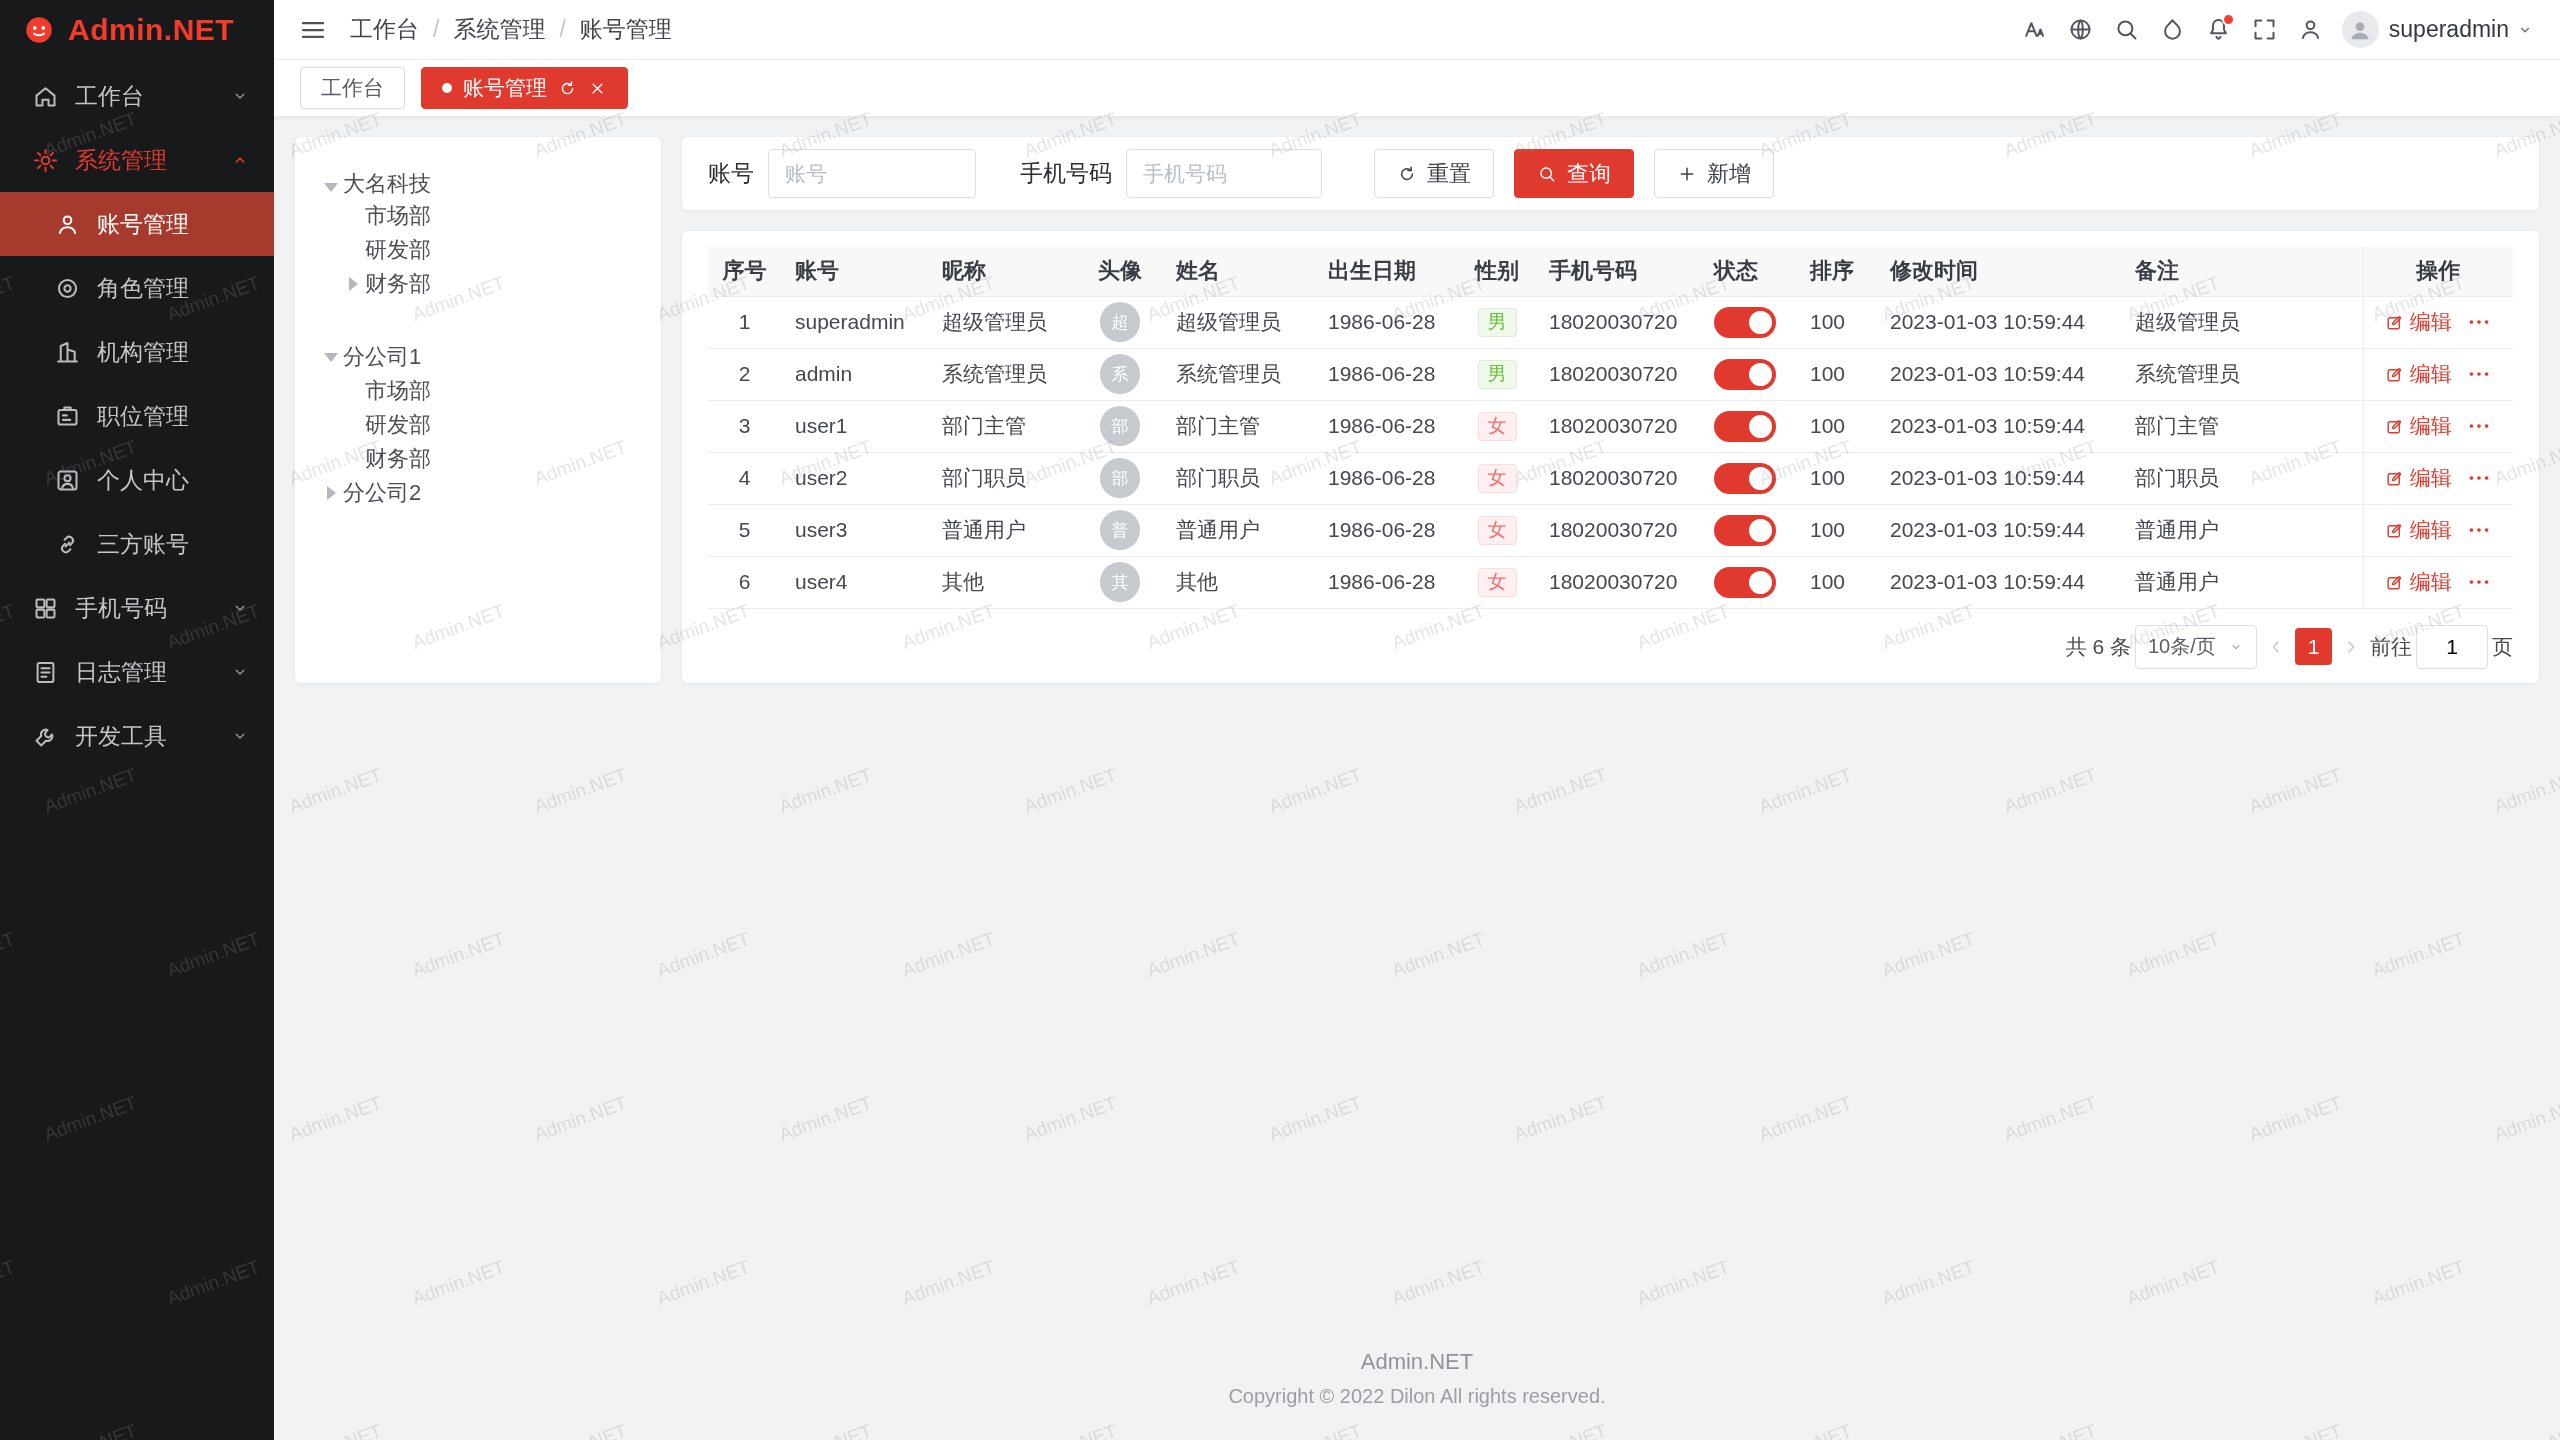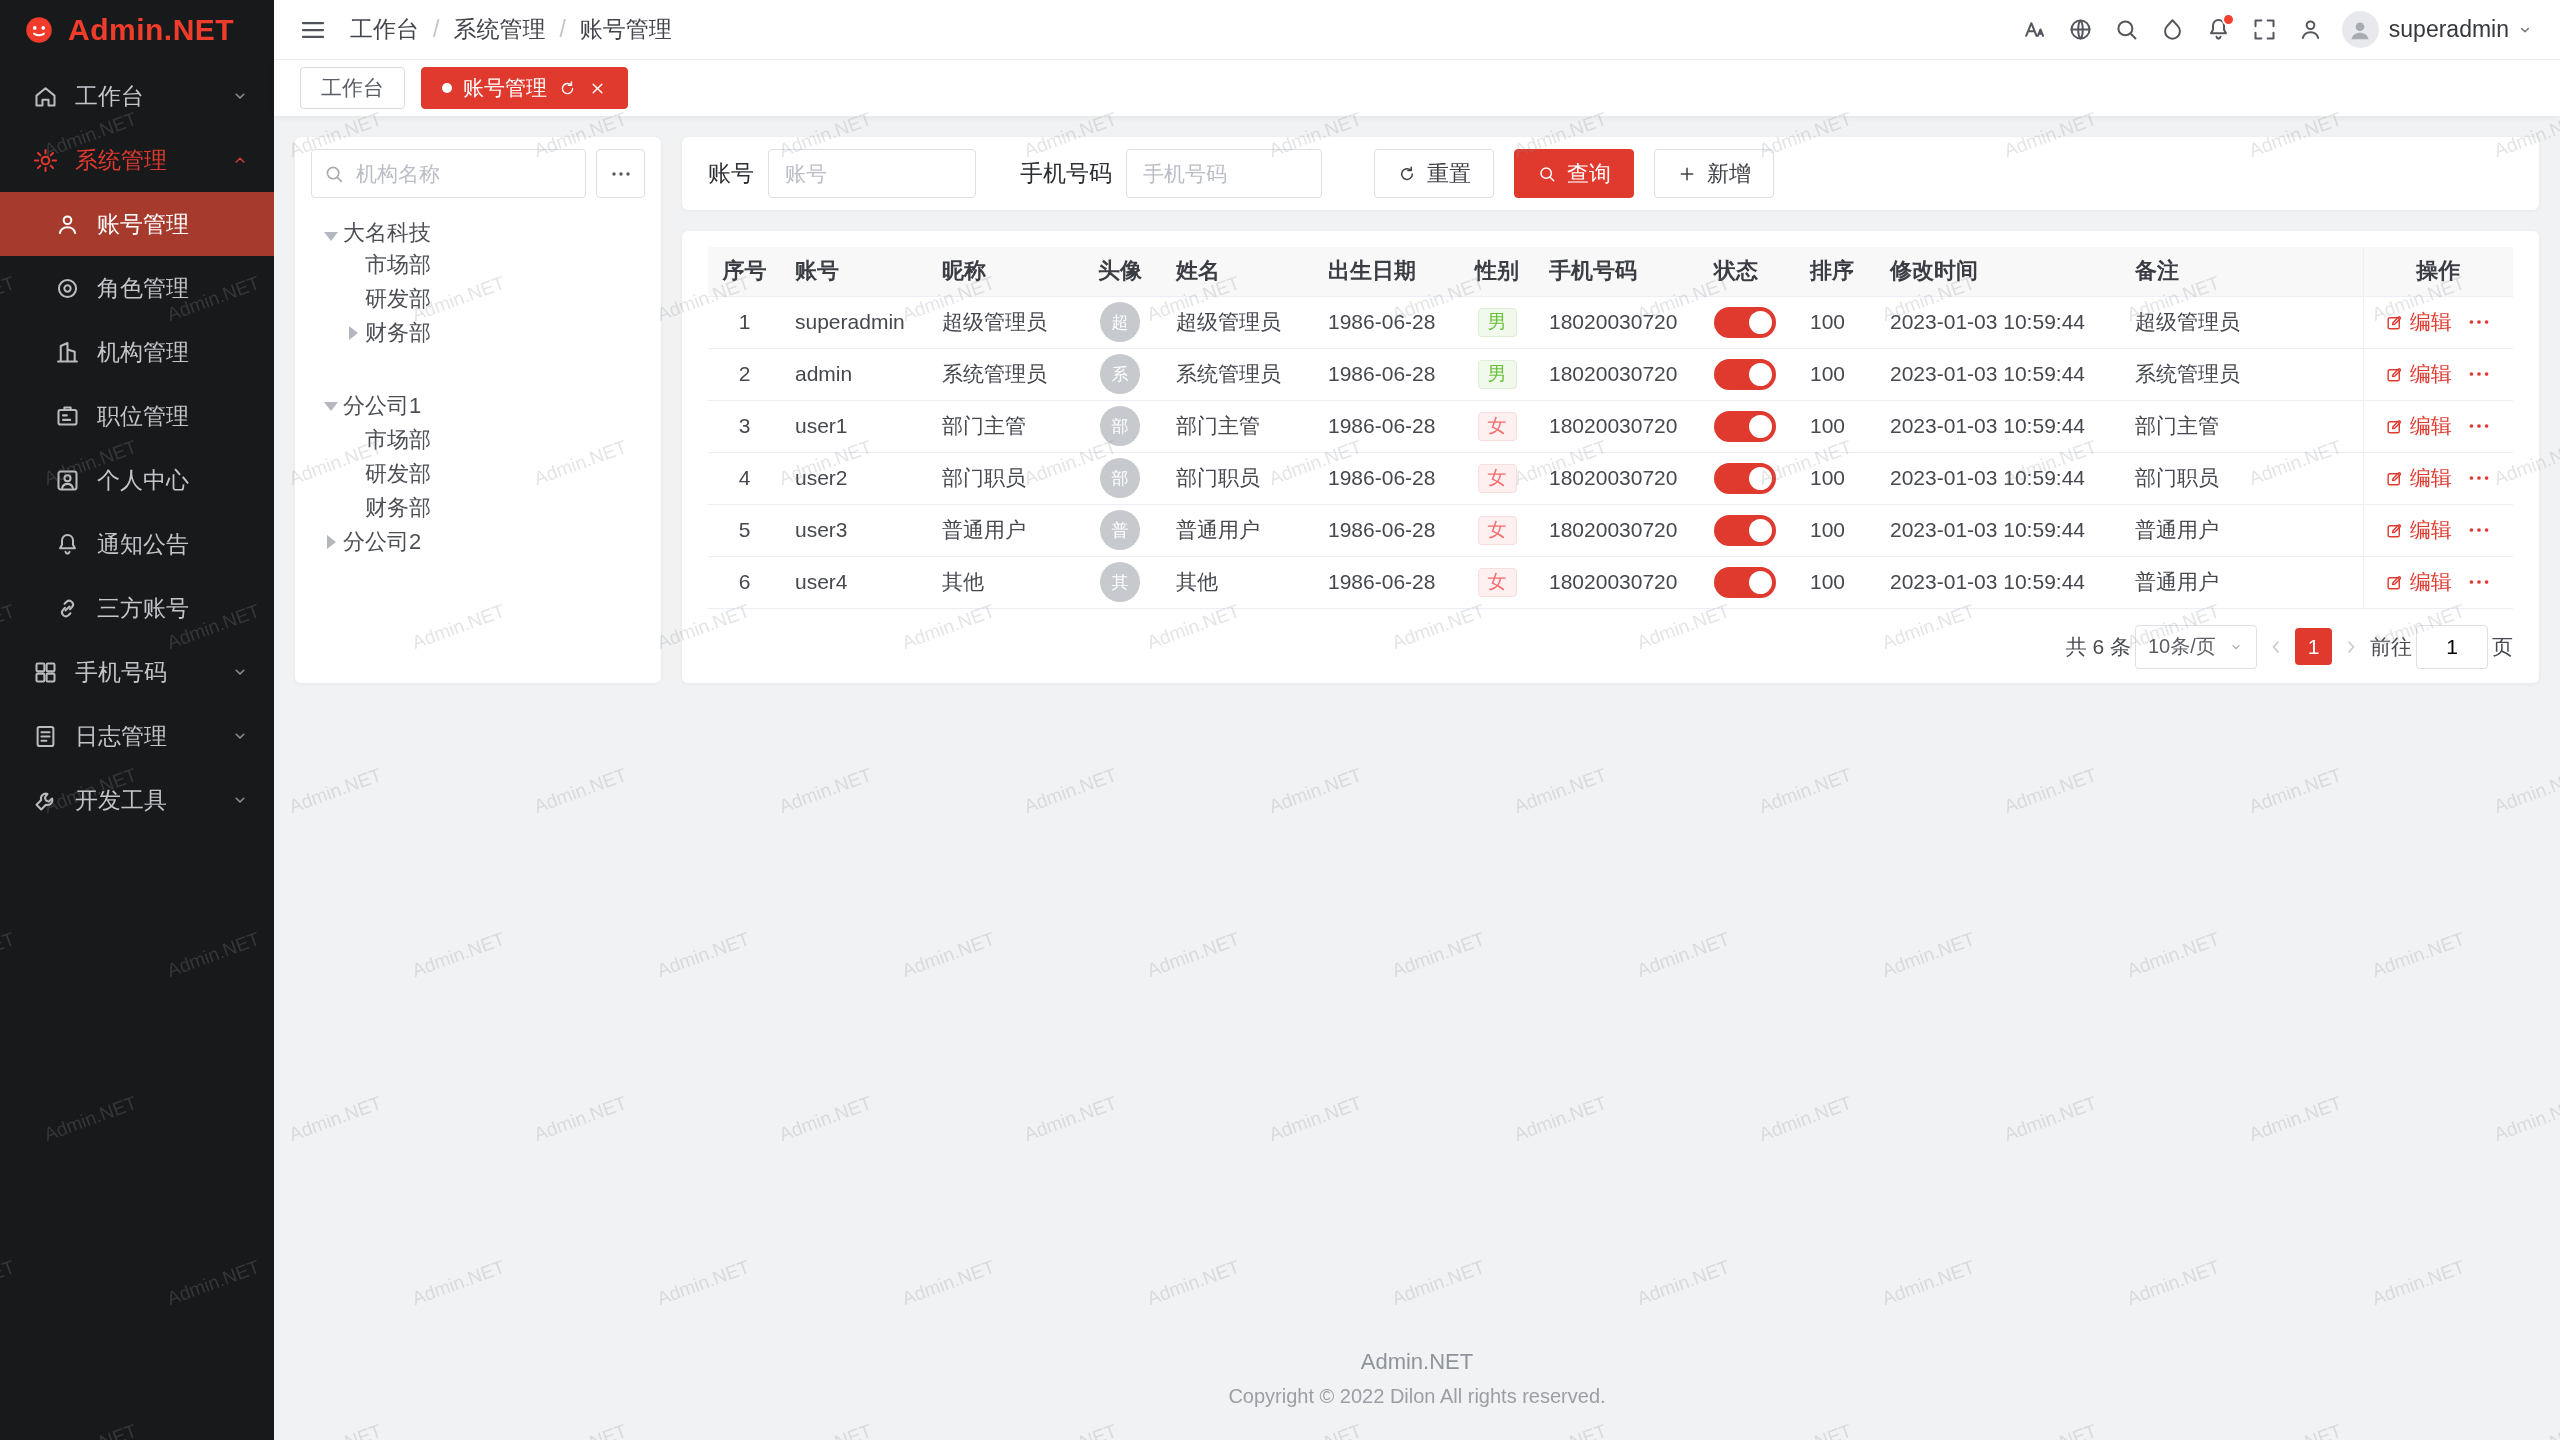--- a/index.html
+++ b/index.html
@@ -199,29 +199,20 @@
       </div>
       <div class="submenu-item">
         <span class="icon">
           <svg viewBox="0 0 24 24" fill="none" stroke="currentColor" stroke-width="1.8" stroke-linecap="round" stroke-linejoin="round">
             <rect x="4" y="4" width="16" height="16" rx="2"></rect>
             <circle cx="12" cy="10" r="2.7"></circle>
             <path d="M7.2 18.8c.6-2.4 2.5-3.8 4.8-3.8s4.2 1.4 4.8 3.8"></path>
           </svg>
         </span>
         <span>个人中心</span>
-      </div>
-      <div class="submenu-item">
-        <span class="icon">
-          <svg viewBox="0 0 24 24" fill="none" stroke="currentColor" stroke-width="1.8" stroke-linecap="round" stroke-linejoin="round">
-            <path d="M12 3.6c-2.9 0-4.9 2.1-4.9 5v3.6L5.4 15.4h13.2l-1.7-3.2V8.6c0-2.9-2-5-4.9-5z"></path>
-            <path d="M10.2 18.4c.3 1.1 1 1.7 1.8 1.7s1.5-.6 1.8-1.7"></path>
-          </svg>
-        </span>
-        <span>通知公告</span>
       </div>
       <div class="submenu-item">
         <span class="icon">
           <svg viewBox="0 0 24 24" fill="none" stroke="currentColor" stroke-width="1.8" stroke-linecap="round" stroke-linejoin="round">
             <path d="M10.2 13.8l3.6-3.6M9.4 7.8l1.8-1.8a3.4 3.4 0 0 1 4.8 4.8l-1.8 1.8M14.6 16.2l-1.8 1.8a3.4 3.4 0 0 1-4.8-4.8l1.8-1.8"></path>
           </svg>
         </span>
         <span>三方账号</span>
       </div>
       <div class="menu-item">
@@ -378,42 +369,20 @@
             <path d="M6.5 6.5l11 11M17.5 6.5l-11 11"></path>
           </svg>
         </span>
     </div>
   </div>
 
   <main class="main">
     <div class="cards-row">
 
       <section class="card tree-card">
-        <div class="tree-search">
-          <div class="search-wrap">
-            <span class="icon">
-                <svg viewBox="0 0 24 24" fill="none" stroke="currentColor" stroke-width="1.8" stroke-linecap="round" stroke-linejoin="round">
-                  <circle cx="11" cy="11" r="6.2"></circle>
-                  <path d="M15.6 15.6 20 20"></path>
-                </svg>
-              </span>
-            <input placeholder="机构名称" style="">
-          </div>
-          <button class="more-btn">
-              <span class="icon">
-                <svg viewBox="0 0 24 24" fill="none" stroke="currentColor" stroke-width="1.8" stroke-linecap="round" stroke-linejoin="round">
-                  <g fill="currentColor" stroke="none">
-                    <circle cx="5" cy="12" r="1.7"></circle>
-                    <circle cx="12" cy="12" r="1.7"></circle>
-                    <circle cx="19" cy="12" r="1.7"></circle>
-                  </g>
-                </svg>
-              </span>
-            </button>
-        </div>
         <div class="org-tree" id="org-tree">
             <div class="tree-node" style="padding-left: 8px; align-items: flex-end;">
               <span class="caret caret-down"></span>
               <span>大名科技</span>
             </div>
             <div class="tree-node" style="padding-left: 30px;">
               <span class="caret caret-none"></span>
               <span>市场部</span>
             </div>
             <div class="tree-node" style="padding-left: 30px;">

